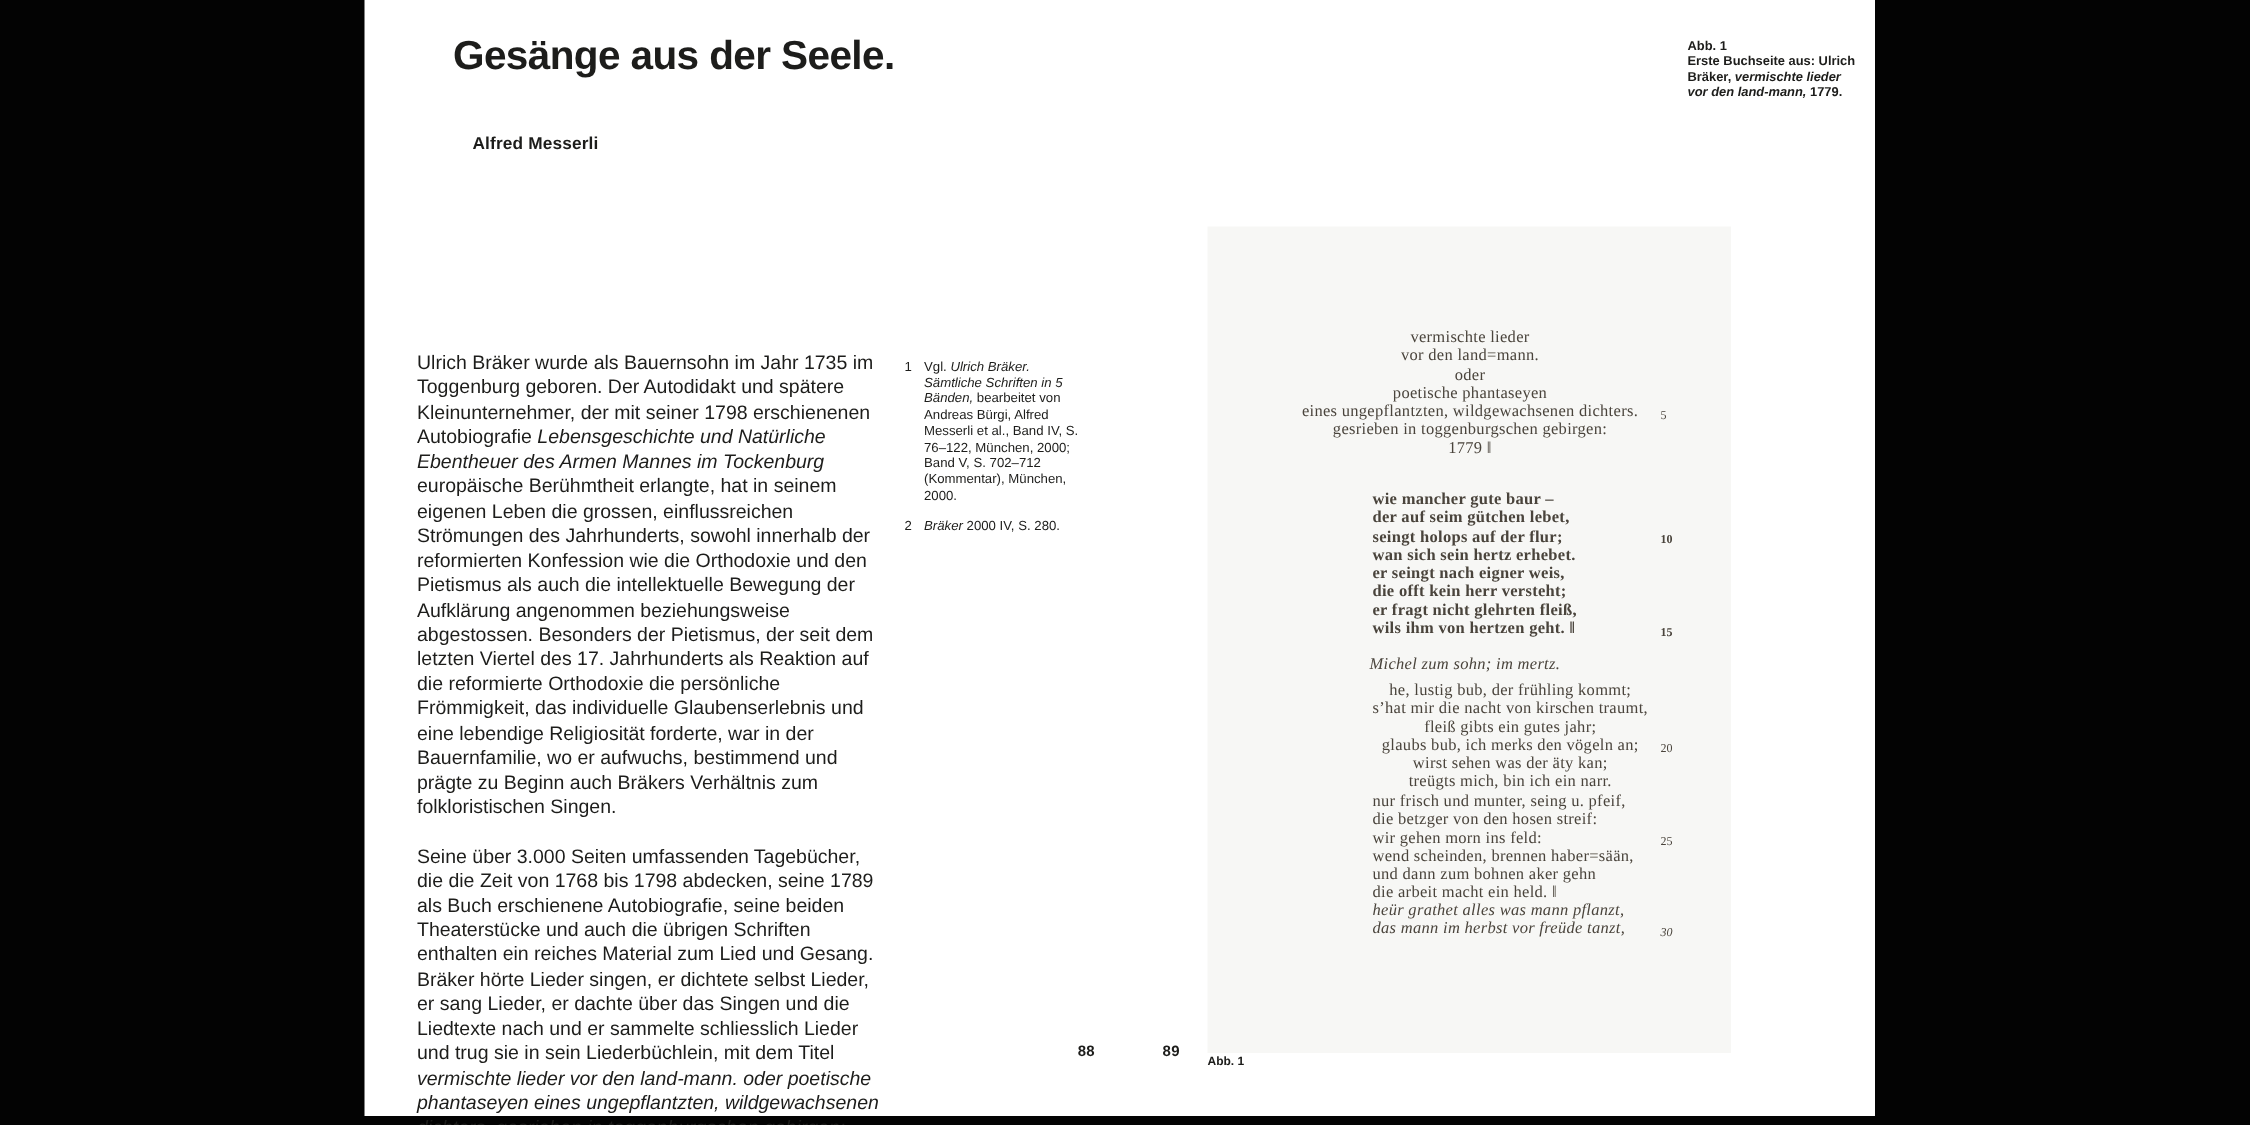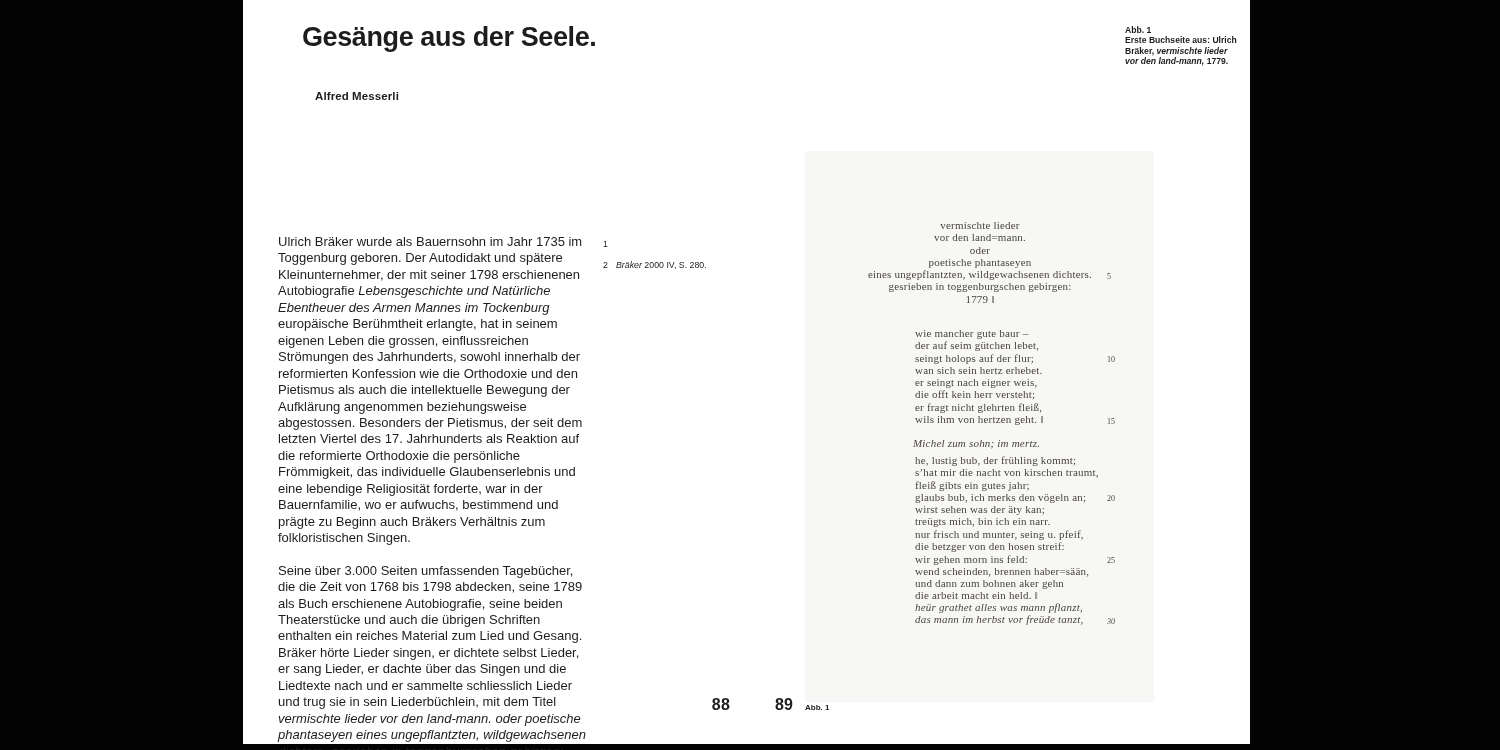--- a/index.html
+++ b/index.html
@@ -43,34 +43,34 @@
   .facsimile{
     position:absolute;left:562px;top:151px;width:349px;height:551px;
     background:#f7f7f5;
     font-family:"Liberation Serif","DejaVu Serif",serif;
     color:#4a443c;overflow:hidden;
   }
   .poem-block{
     position:absolute;font-size:11px;line-height:12.3px;letter-spacing:0.2px;
   }
   .pb-0{top:68px;left:15px;width:320px;text-align:center;}
-  .pb-1{top:176px;left:110px;}
+  .pb-1{top:176px;left:110px;font-weight:bold;}
   .pb-2{top:286px;left:108px;font-style:italic;}
-  .pb-3{top:303px;left:110px;}
+  .pb-3{top:303px;left:110px;text-align:center;}
   .pb-4{top:377px;left:110px;}
   .pb-5{top:450px;left:110px;font-style:italic;}
   .poem-line{position:relative;white-space:nowrap;}
   .lineno{
     position:absolute;top:2.5px;font-size:8px;letter-spacing:0;
   }
   .pb-0 .lineno{left:287px;}
   .pb-1 .lineno,.pb-2 .lineno,.pb-3 .lineno,.pb-4 .lineno,.pb-5 .lineno{left:192px;}
   
   .pageno{
-    position:absolute;top:696px;font-size:16px;font-weight:700;letter-spacing:0.2px;
+    position:absolute;top:696px;font-size:10px;font-weight:700;letter-spacing:0.2px;
   }
   .pageno-left{left:457px;width:30px;text-align:right;}
   .pageno-right{left:532px;}
   .fig-label{
     position:absolute;left:562px;top:703px;font-size:8px;font-weight:700;
   }
 </style>
 </head>
 <body>
 
@@ -83,20 +83,21 @@
   <div class="author">Alfred Messerli</div>
 
   <div class="body-col" id="article-body">
       <p><span>Ulrich Bräker wurde als Bauernsohn im Jahr 1735 im Toggenburg geboren. Der Autodidakt und spätere Kleinunternehmer, der mit seiner 1798 erschienenen Autobiografie </span><span class="it">Lebensgeschichte und Natürliche Ebentheuer des Armen Mannes im Tockenburg</span><span> europäische Berühmtheit erlangte, hat in seinem eigenen Leben die grossen, einflussreichen Strömungen des Jahrhunderts, sowohl innerhalb der reformierten Konfession wie die Orthodoxie und den Pietismus als auch die intellektuelle Bewegung der Aufklärung angenommen beziehungsweise abgestossen. Besonders der Pietismus, der seit dem letzten Viertel des 17. Jahrhunderts als Reaktion auf die reformierte Orthodoxie die persönliche Frömmigkeit, das individuelle Glaubenserlebnis und eine lebendige Religiosität forderte, war in der Bauernfamilie, wo er aufwuchs, bestimmend und prägte zu Beginn auch Bräkers Verhältnis zum folkloristischen Singen.</span></p>
       <p><span>Seine über 3.000 Seiten umfassenden Tagebücher, die die Zeit von 1768 bis 1798 abdecken, seine 1789 als Buch erschienene Autobiografie, seine beiden Theaterstücke und auch die übrigen Schriften enthalten ein reiches Material zum Lied und Gesang. Bräker hörte Lieder singen, er dichtete selbst Lieder, er sang Lieder, er dachte über das Singen und die Liedtexte nach und er sammelte schliesslich Lieder und trug sie in sein Liederbüchlein, mit dem Titel </span><span class="it">vermischte lieder vor den land-mann. oder poetische phantaseyen eines ungepflantzten, wildgewachsenen dichters. gesrieben in toggenburgschen gebirgen: 1779</span><span>, ein.¹</span></p>
     </div>
 
   <div class="footnotes" id="footnotes">
       <div class="fn">
         <span class="fn-num">1</span>
+        <span class="fn-text"><span>Vgl. </span><span class="it">Ulrich Bräker. Sämtliche Schriften in 5 Bänden,</span><span> bearbeitet von Andreas Bürgi, Alfred Messerli et al., Band IV, S. 76–122, München, 2000; Band V, S. 702–712 (Kommentar), München, 2000.</span></span>
       </div>
       <div class="fn">
         <span class="fn-num">2</span>
         <span class="fn-text"><span class="it">Bräker</span><span> 2000 IV, S. 280.</span></span>
       </div>
     </div>
 
   <div class="caption" id="figure-caption">
       <div class="cap-line"><span>Abb. 1</span></div>
       <div class="cap-line"><span>Erste Buchseite aus: Ulrich</span></div>

